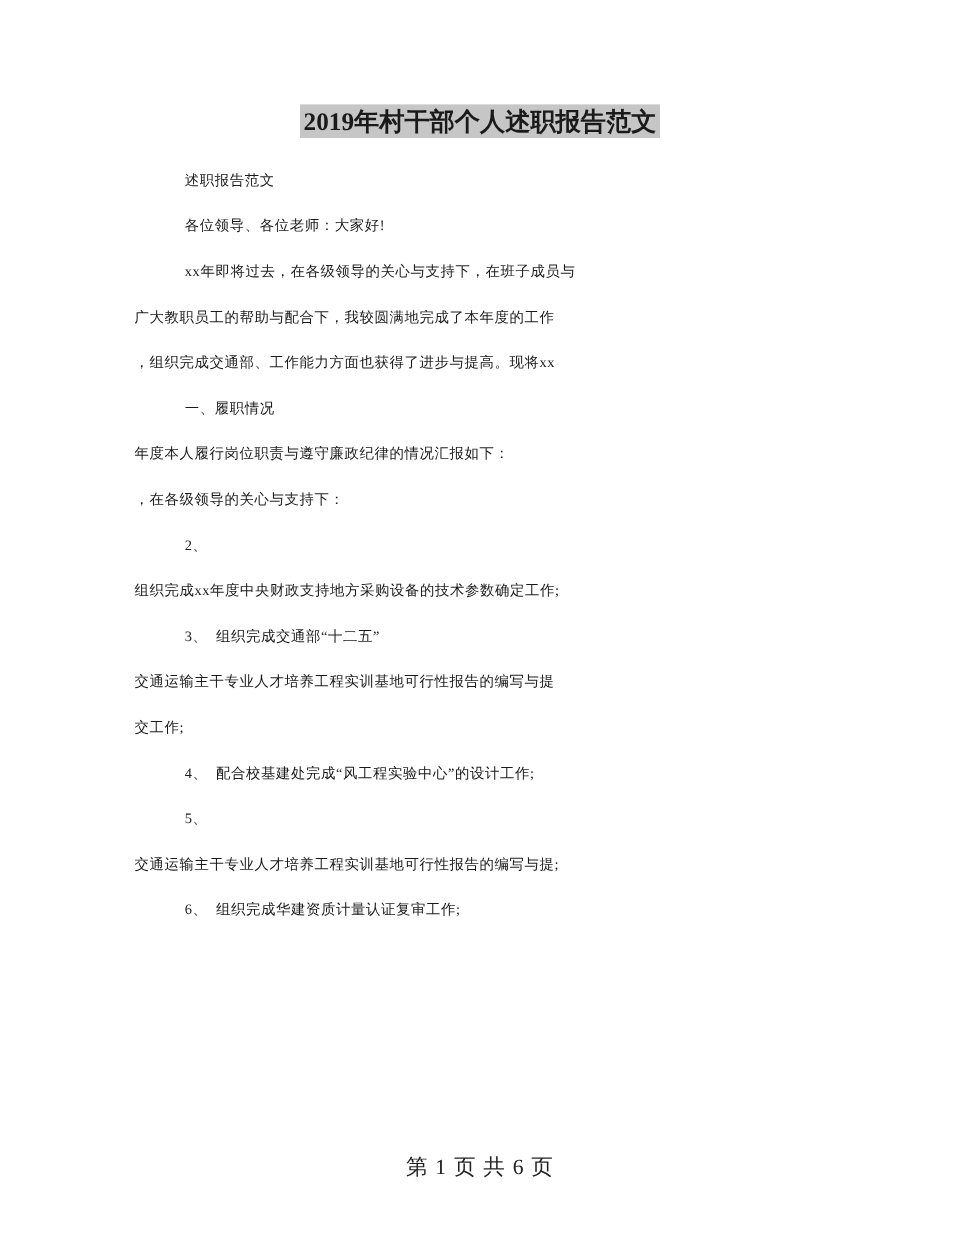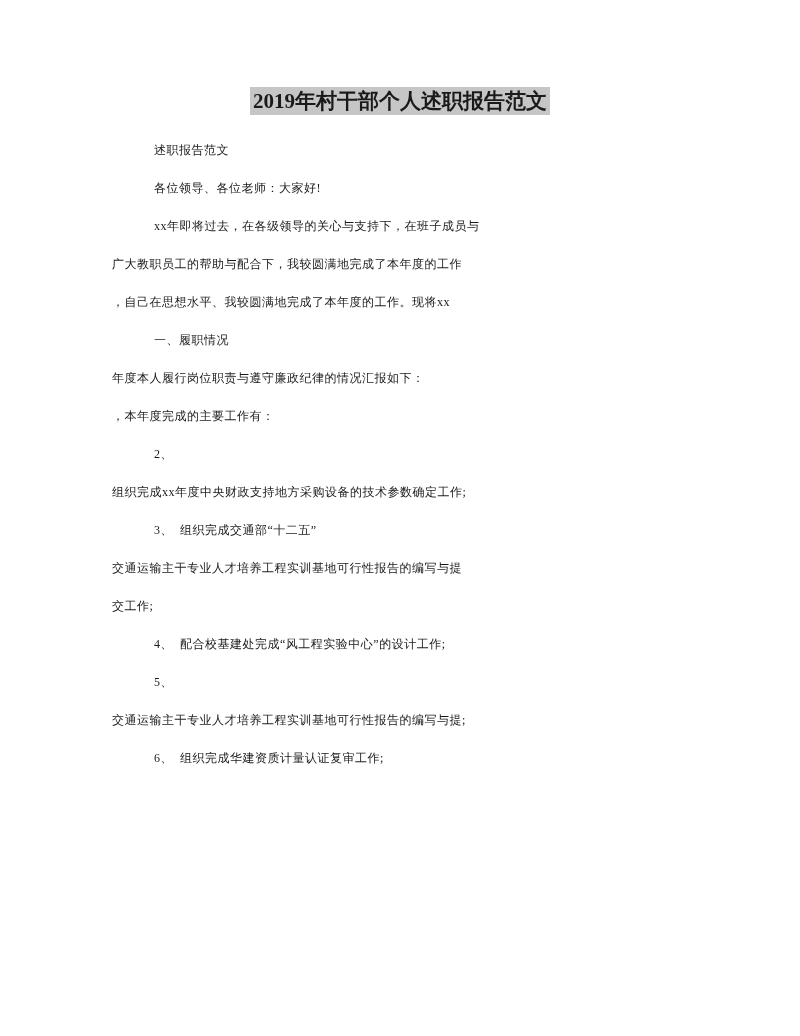--- a/index.html
+++ b/index.html
@@ -59,29 +59,32 @@
 
   <div class="doc-title">
     <span class="title-highlight">2019年村干部个人述职报告范文</span>
   </div>
 
   <div class="doc-body">
     <p class="line indent">述职报告范文</p>
     <p class="line indent">各位领导、各位老师：大家好!</p>
     <p class="line indent">xx年即将过去，在各级领导的关心与支持下，在班子成员与</p>
     <p class="line">广大教职员工的帮助与配合下，我较圆满地完成了本年度的工作</p>
-    <p class="line">，自己在思想水平、我较圆满地完成了本年度的工作。现将xx</p>
+    <p class="line">，组织完成交通部、工作能力方面也获得了进步与提高。现将xx</p>
     <p class="line indent">一、履职情况</p>
     <p class="line">年度本人履行岗位职责与遵守廉政纪律的情况汇报如下：</p>
-    <p class="line">，本年度完成的主要工作有：</p>
+    <p class="line">，在各级领导的关心与支持下：</p>
     <p class="line indent">2、</p>
     <p class="line">组织完成xx年度中央财政支持地方采购设备的技术参数确定工作;</p>
     <p class="line indent">3、  组织完成交通部“十二五”</p>
     <p class="line">交通运输主干专业人才培养工程实训基地可行性报告的编写与提</p>
     <p class="line">交工作;</p>
     <p class="line indent">4、  配合校基建处完成“风工程实验中心”的设计工作;</p>
     <p class="line indent">5、</p>
     <p class="line">交通运输主干专业人才培养工程实训基地可行性报告的编写与提;</p>
     <p class="line indent">6、  组织完成华建资质计量认证复审工作;</p>
   </div>
 
+  <div class="doc-footer">
+    <span>第 1 页 共 6 页</span>
+  </div>
 
 </div>
 
 </body></html>

